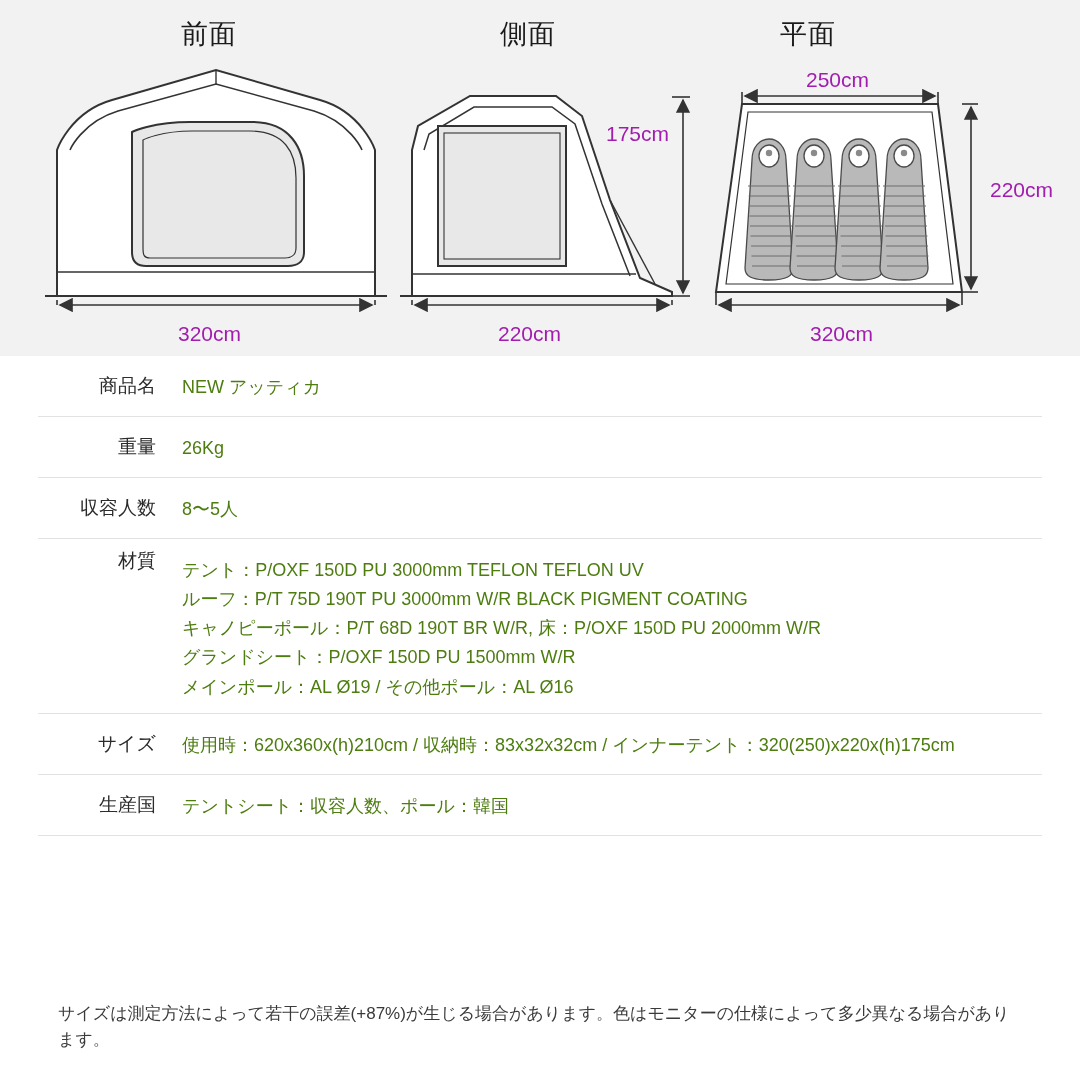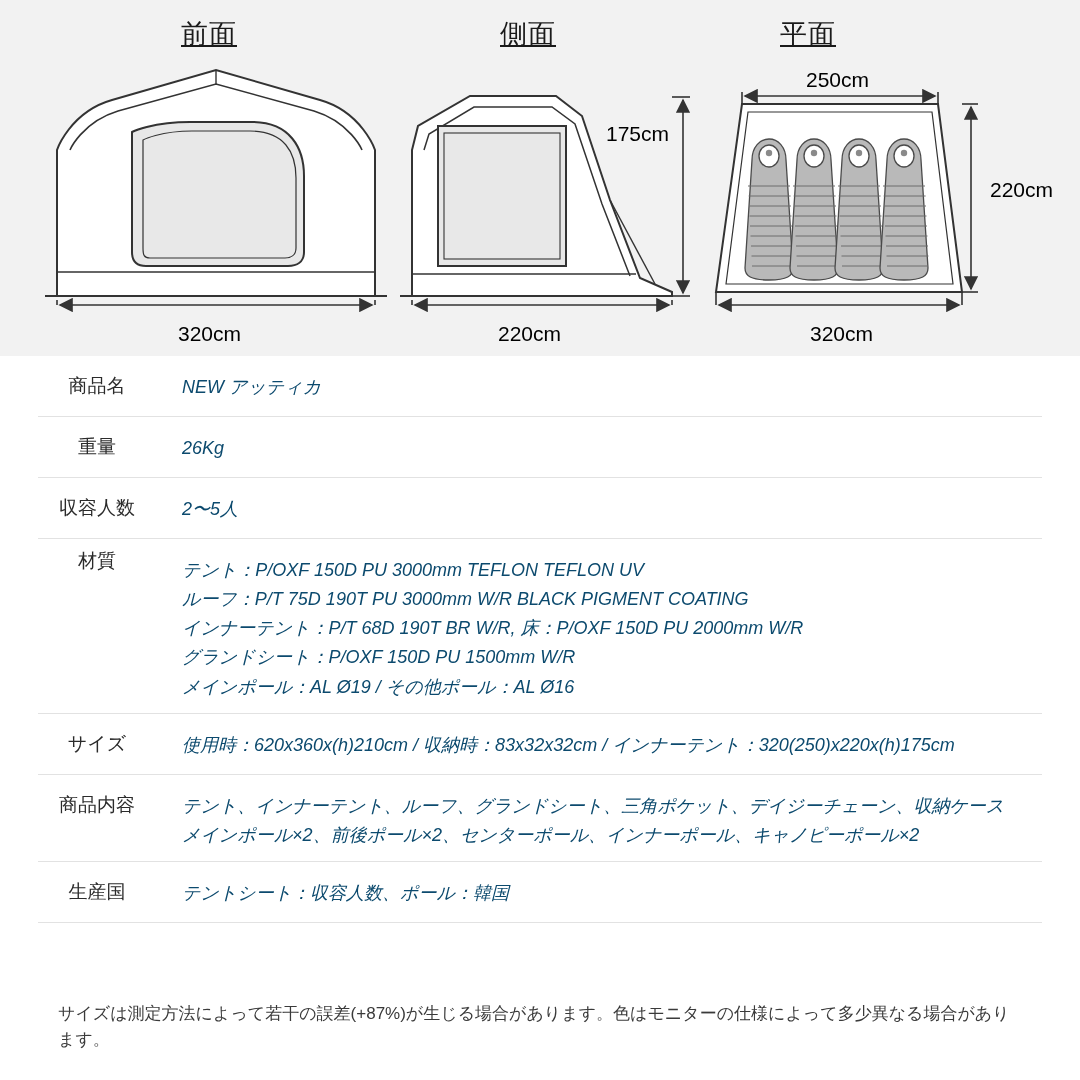--- a/index.html
+++ b/index.html
@@ -23,30 +23,29 @@
     width: 1080px;
     height: 356px;
     background: #f2f2f2;
   }
   .view-title {
     position: absolute;
     font-size: 27px;
     color: #1a1a1a;
     font-weight: 400;
     letter-spacing: 1px;
-    text-decoration: underline;
   }
   .view-title.front { left: 181px; top: 16px; }
   .view-title.side  { left: 500px; top: 16px; }
   .view-title.plan  { left: 780px; top: 16px; }
 
   .dimlabel {
     position: absolute;
     font-size: 21px;
-    color: #000000;
+    color: #a21caf;
     white-space: nowrap;
   }
   .dim-front-w { left: 178px; top: 322px; }
   .dim-side-w  { left: 498px; top: 322px; }
   .dim-plan-w  { left: 810px; top: 322px; }
   .dim-side-h  { left: 606px; top: 122px; }
   .dim-plan-top{ left: 806px; top: 68px; }
   .dim-plan-h  { left: 990px; top: 178px; }
 
   .svg-abs { position: absolute; left: 0; top: 0; }
@@ -59,34 +58,34 @@
     background: #ffffff;
   }
   table.spec {
     width: 1004px;
     border-collapse: collapse;
     table-layout: fixed;
   }
   table.spec tr { border-bottom: 1px solid #e2e2e2; }
   table.spec th {
     width: 140px;
+    text-align: right;
     padding: 17px 22px 17px 0;
     font-weight: 400;
     font-size: 19px;
     color: #2b2b2b;
     vertical-align: top;
     white-space: nowrap;
   }
   table.spec td {
     padding: 17px 0 11px 4px;
     font-size: 18px;
-    color: #0c4a6e;
+    color: #4d7c0f;
     vertical-align: top;
     line-height: 1.62;
-    font-style: italic;
   }
   table.spec tr.tall th { padding-top: 9px; }
   .cell-line { display: block; white-space: nowrap; }
 
   .footnote {
     position: absolute;
     left: 0; right: 0;
     bottom: 28px;
     padding: 0 58px;
     font-size: 17px;
@@ -284,49 +283,42 @@
         <tr>
           <th>重量</th>
           <td>
             <span class="cell-line">26Kg</span>
           </td>
         </tr>
 
         <tr>
           <th>収容人数</th>
           <td>
-            <span class="cell-line">2〜5人</span>
+            <span class="cell-line">8〜5人</span>
           </td>
         </tr>
 
         <tr class="tall">
           <th>材質</th>
           <td>
             <span class="cell-line">テント：P/OXF 150D PU 3000mm TEFLON TEFLON UV</span>
             <span class="cell-line">ルーフ：P/T 75D 190T PU 3000mm W/R BLACK PIGMENT COATING</span>
-            <span class="cell-line">インナーテント：P/T 68D 190T BR W/R, 床：P/OXF 150D PU 2000mm W/R</span>
+            <span class="cell-line">キャノピーポール：P/T 68D 190T BR W/R, 床：P/OXF 150D PU 2000mm W/R</span>
             <span class="cell-line">グランドシート：P/OXF 150D PU 1500mm W/R</span>
             <span class="cell-line">メインポール：AL Ø19 / その他ポール：AL Ø16</span>
           </td>
         </tr>
 
         <tr>
           <th>サイズ</th>
           <td>
             <span class="cell-line">使用時：620x360x(h)210cm / 収納時：83x32x32cm / インナーテント：320(250)x220x(h)175cm</span>
           </td>
         </tr>
 
-        <tr>
-          <th>商品内容</th>
-          <td>
-            <span class="cell-line">テント、インナーテント、ルーフ、グランドシート、三角ポケット、デイジーチェーン、収納ケース</span>
-            <span class="cell-line">メインポール×2、前後ポール×2、センターポール、インナーポール、キャノピーポール×2</span>
-          </td>
-        </tr>
 
         <tr>
           <th>生産国</th>
           <td>
             <span class="cell-line">テントシート：収容人数、ポール：韓国</span>
           </td>
         </tr>
 
       </tbody>
     </table>

